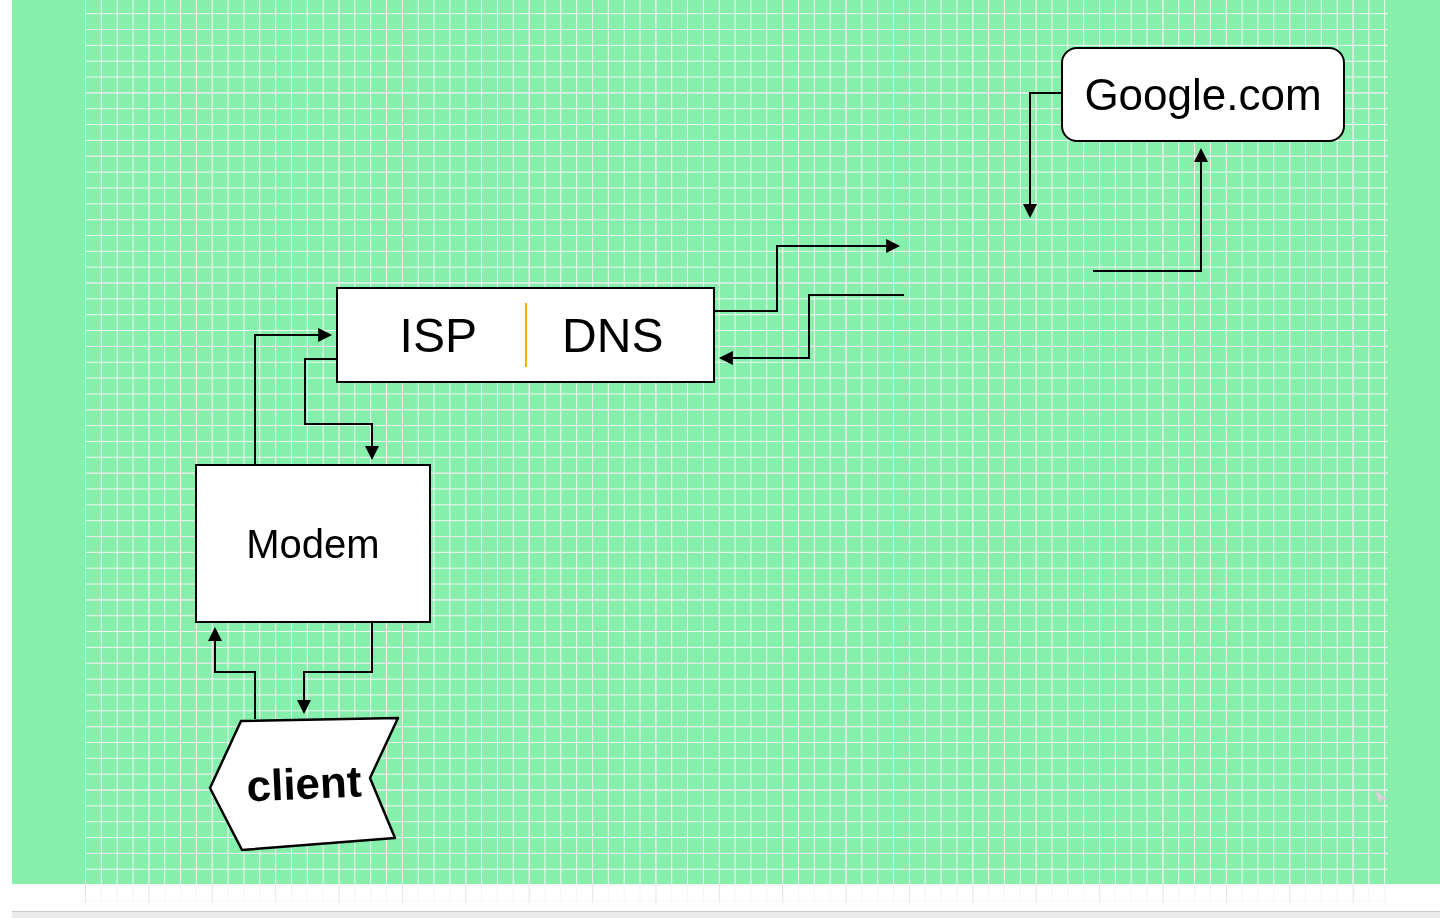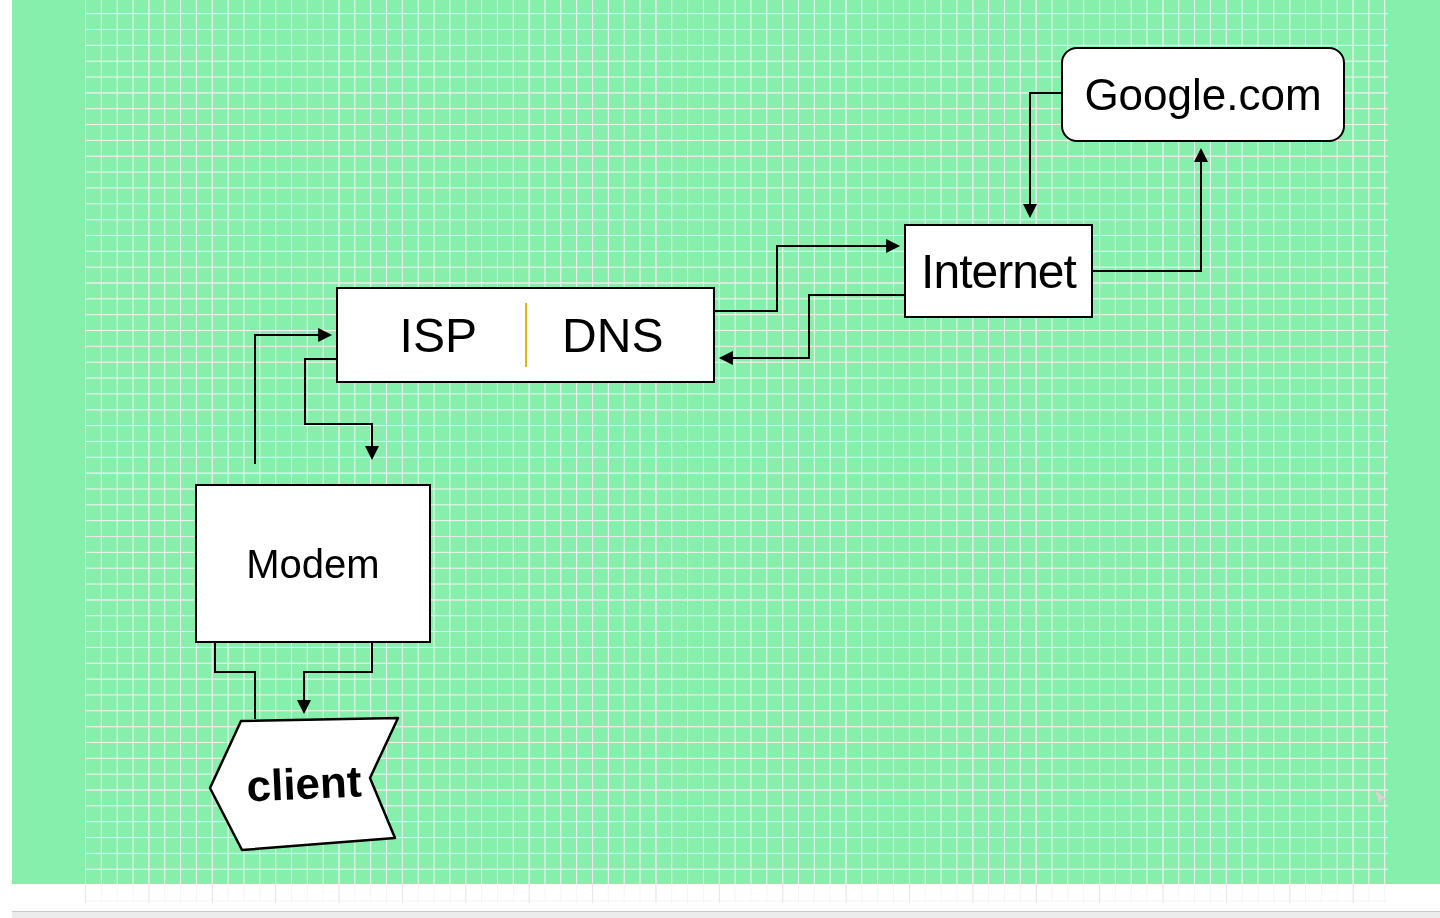--- a/index.html
+++ b/index.html
@@ -28,21 +28,21 @@
   .node {
     position: absolute; background: #ffffff; border: 2px solid #000000;
     display: flex; align-items: center; justify-content: center;
     color: #000000;
   }
   #node-google   { left: 1049px; top: 47px;  width: 284px; height: 95px; border-radius: 16px; font-size: 44px; }
   #node-internet { left: 892px;  top: 224px; width: 189px; height: 94px; font-size: 48px; letter-spacing: -1px; }
   #node-ispdns   { left: 324px;  top: 287px; width: 379px; height: 96px; padding: 14px; display: flex; }
   .ispdns-cell   { flex: 1; display: flex; align-items: center; justify-content: center; font-size: 48px; height: 100%; }
   .ispdns-cell + .ispdns-cell { border-left: 2px solid #eab308; }
-  #node-modem    { left: 183px;  top: 464px; width: 236px; height: 159px; font-size: 40px; flex-direction: column; line-height: 1.3; margin-top: 20px; }
+  #node-modem    { left: 183px;  top: 464px; width: 236px; height: 159px; font-size: 40px; flex-direction: column; line-height: 1.3; }
 
   #client-label {
     position: absolute; left: 198px; top: 718px; width: 188px; height: 132px;
     display: flex; align-items: center; justify-content: center;
     font-size: 44px; font-weight: bold; color: #000000;
     transform: rotate(-2.5deg);
   }
 
   
   #bottom-bar {
@@ -75,23 +75,20 @@
 
     <polygon points="229,721 386,718 358,778 383,838 230,850 198,788" fill="#ffffff" stroke="#000000" stroke-width="2.5" stroke-linejoin="round"></polygon>
 
     <path d="M 1363 790 l 4 14 3 -5 6 1 z" fill="#d6d6d6" stroke="#c4c4c4" stroke-width="0.5"></path>
   </svg>
 
   <div id="node-google" class="node">
     <span>Google.com</span>
   </div>
 
-  <div id="node-internet" class="node">
-    <span>Internet</span>
-  </div>
 
   <div id="node-ispdns" class="node">
     <div class="ispdns-cell">
       <span>ISP</span>
     </div>
     <div class="ispdns-cell">
       <span>DNS</span>
     </div>
   </div>
 

